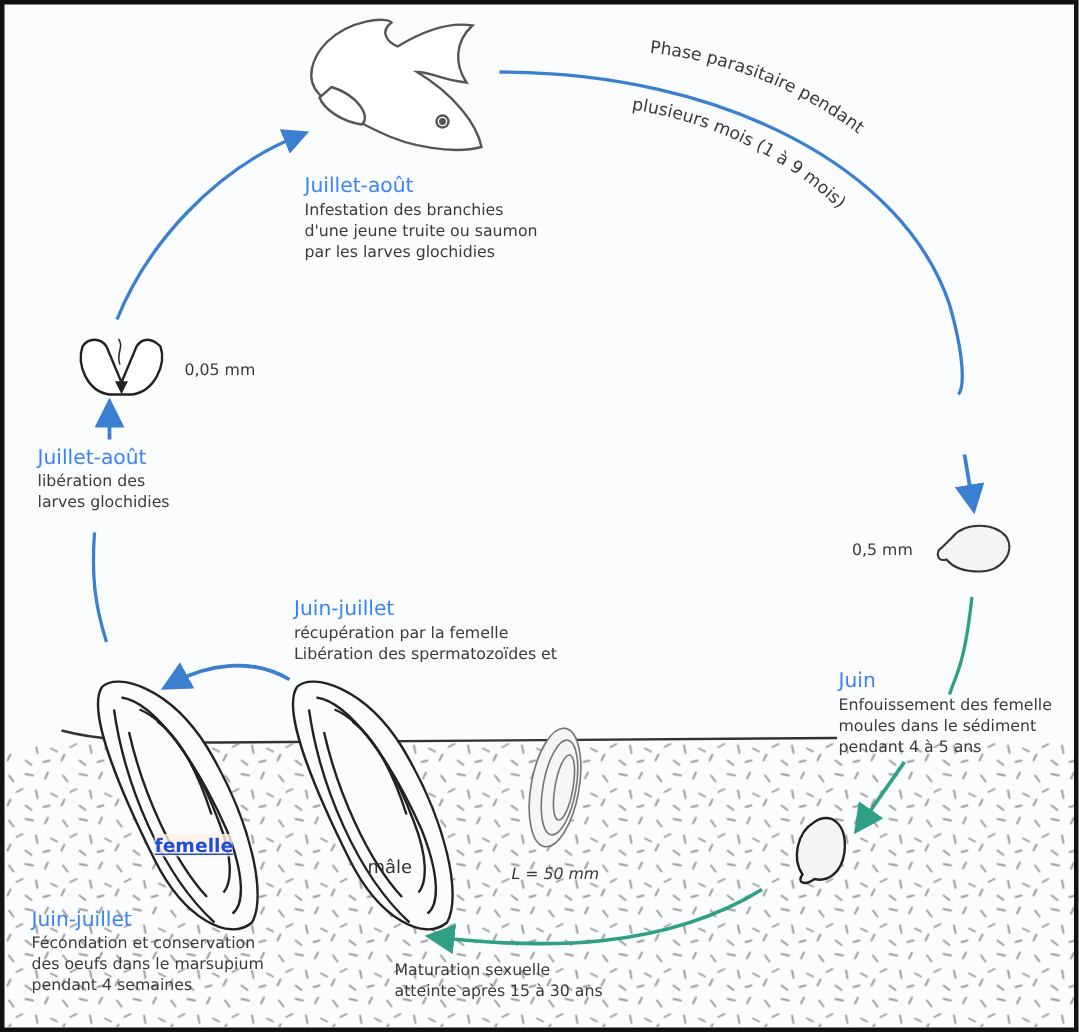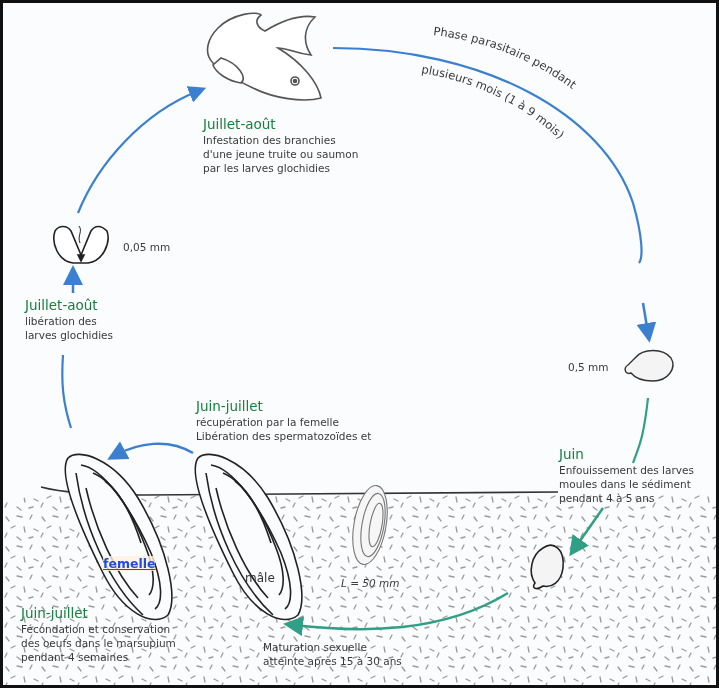--- a/index.html
+++ b/index.html
@@ -1,20 +1,20 @@
 <!DOCTYPE html>
 <html><head>
 <meta charset="utf-8">
 <style>
   html, body { margin: 0; padding: 0; }
   body { width: 719px; height: 688px; background: #ffffff; font-family: "DejaVu Sans", sans-serif; }
   #frame { position: relative; width: 713px; height: 682px; border: 3px solid #111; background: #fbfcfe; overflow: hidden; }
   svg#art { position: absolute; left: 0; top: 0; }
   .lbl { position: absolute; color: #3a3a3a; font-size: 10.5px; line-height: 14px; }
-  .lbl .h { display: block; font-size: 13.5px; line-height: 17px; color: #15803d; }
+  .lbl .h { display: block; font-size: 13.5px; line-height: 17px; color: #3b82f6; }
   .small { position: absolute; font-size: 10.5px; color: #3a3a3a; }
 </style>
 </head>
 <body>
 
 <div id="frame">
   <svg id="art" width="713" height="682" viewBox="0 0 713 682">
     <defs>
       <marker id="mb" markerWidth="8" markerHeight="8" refX="4" refY="4" orient="auto" markerUnits="strokeWidth">
         <path d="M0,0 L8,4 L0,8 z" fill="#3b7fd1"></path>
@@ -112,21 +112,21 @@
     <div>Infestation des branchies</div>
     <div>d'une jeune truite ou saumon</div>
     <div>par les larves glochidies</div>
   </div>
 
 
   <div class="small" style="left:565px; top:358px;">0,5 mm</div>
 
   <div class="lbl" style="left:556px; top:443px;">
     <span class="h">Juin</span>
-    <div>Enfouissement des larves</div>
+    <div>Enfouissement des femelle</div>
     <div>moules dans le sédiment</div>
     <div>pendant 4 à 5 ans</div>
   </div>
 
   <div class="lbl" style="left:260px; top:637px;">
     <div>Maturation sexuelle</div>
     <div>atteinte après 15 à 30 ans</div>
   </div>
 
   <div class="lbl" style="left:193px; top:395px;">

